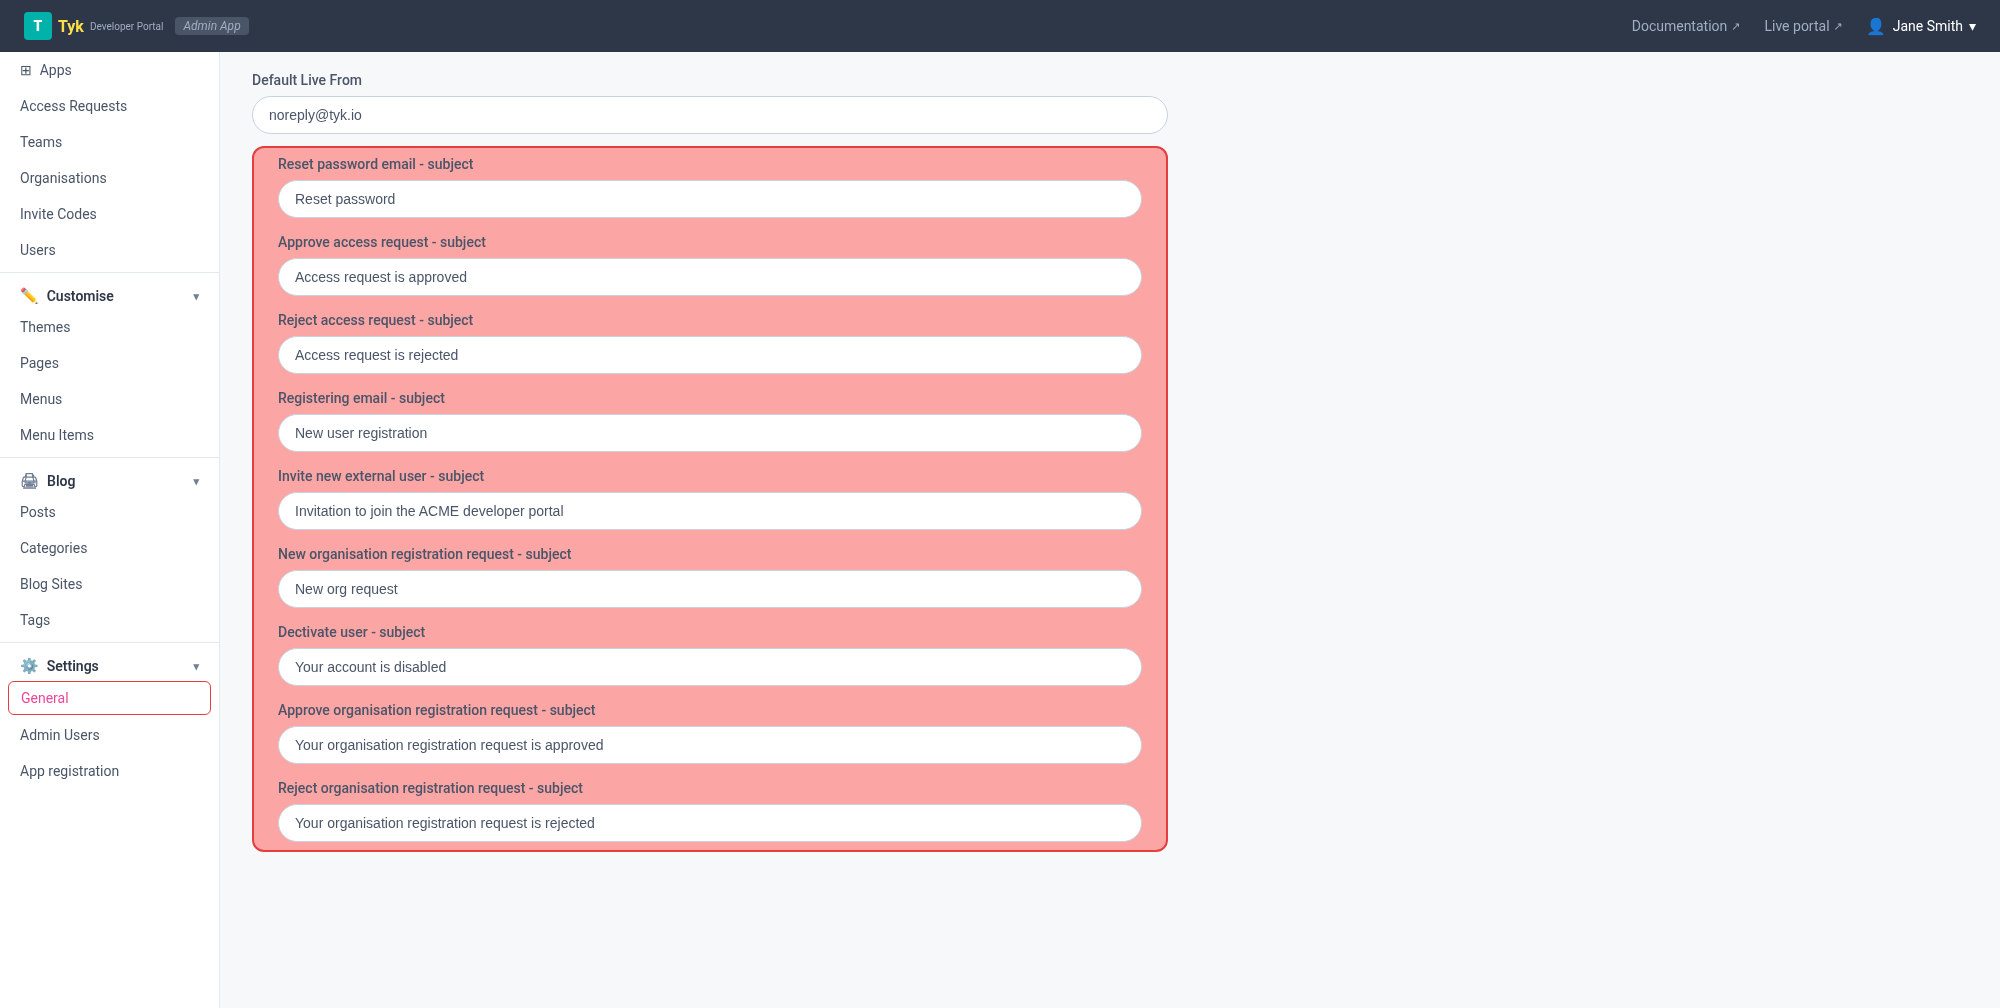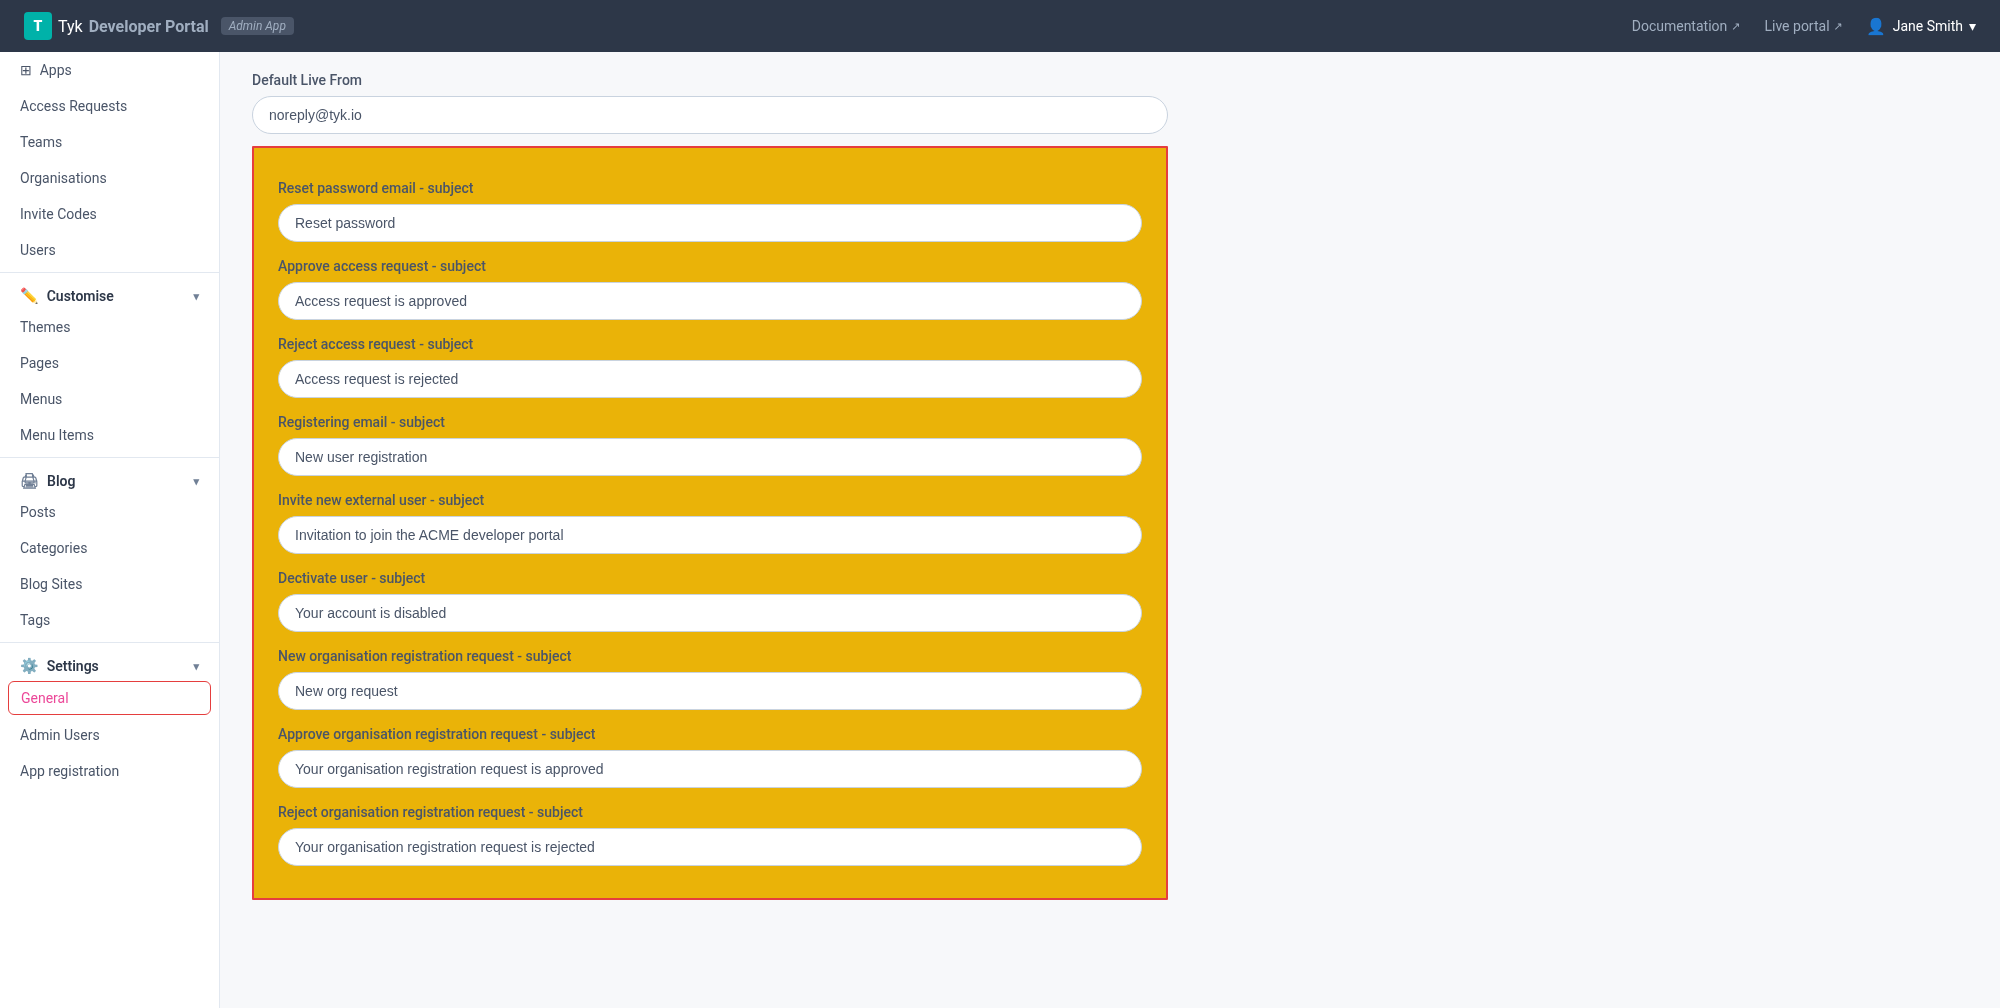--- a/index.html
+++ b/index.html
@@ -19,22 +19,22 @@
     .tyk-logo {
       display: flex; align-items: center; gap: 6px;
       font-weight: 700; font-size: 18px; color: white;
     }
     .tyk-logo .logo-icon {
       background: #00b2a9; border-radius: 4px;
       width: 28px; height: 28px;
       display: flex; align-items: center; justify-content: center;
       color: white; font-weight: 900; font-size: 14px;
     }
-    .tyk-logo .logo-text { color: #ffffff; font-size: 16px; font-weight: 400; }
-    .tyk-logo .dev-portal { color: #a0aec0; font-size: 16px; font-weight: 700; }
+    .tyk-logo .logo-text { color: #fde047; font-size: 16px; font-weight: 700; }
+    .tyk-logo .dev-portal { color: #a0aec0; font-size: 10px; font-weight: 400; }
     .admin-badge {
       background: #4a5568; color: #a0aec0; font-size: 12px;
       padding: 2px 8px; border-radius: 4px; font-style: italic;
     }
     .header-right { display: flex; align-items: center; gap: 24px; }
     .header-link {
       color: #a0aec0; font-size: 14px; display: flex; align-items: center; gap: 4px;
       cursor: pointer; text-decoration: none;
     }
     .ext-icon { font-size: 11px; }
@@ -75,22 +75,22 @@
       font-size: 14px; color: #4a5568; font-weight: 500; margin-bottom: 8px;
     }
     .field-input {
       width: 100%; padding: 10px 16px; border: 1.5px solid #c9d3df;
       border-radius: 50px; font-size: 14px; color: #4a5568; background: white;
       outline: none;
     }
 
     
     .red-bordered {
-      border: 2px solid #e53e3e; border-radius: 1px; padding: 32px 24px;
-      background: #eab308;
+      border: 2px solid #e53e3e; border-radius: 12px; padding: 8px 24px;
+      background: #fca5a5;
     }
     .form-field { margin-bottom: 16px; }
     .form-field:last-child { margin-bottom: 0; }
 
     
     .main::-webkit-scrollbar { width: 8px; }
     .main::-webkit-scrollbar-track { background: #f1f1f1; }
     .main::-webkit-scrollbar-thumb { background: #c1c1c1; border-radius: 4px; }
     .sidebar::-webkit-scrollbar { width: 6px; }
     .sidebar::-webkit-scrollbar-track { background: #f1f1f1; }
@@ -239,30 +239,30 @@
           <input class="field-input" type="text" value="New user registration" style="">
         </div>
 
         <div class="form-field">
           <div class="field-label">Invite new external user - subject</div>
           <input class="field-input" type="text" value="Invitation to join the ACME developer portal" style="">
         </div>
 
 
         <div class="form-field">
+          <div class="field-label">New organisation registration request - subject</div>
+          <input class="field-input" type="text" value="New org request" style="">
+        </div>
+
+        <div class="form-field">
           <div class="field-label">Dectivate user - subject</div>
           <input class="field-input" type="text" value="Your account is disabled" style="">
         </div>
 
         <div class="form-field">
-          <div class="field-label">New organisation registration request - subject</div>
-          <input class="field-input" type="text" value="New org request" style="">
-        </div>
-
-        <div class="form-field">
           <div class="field-label">Approve organisation registration request - subject</div>
           <input class="field-input" type="text" value="Your organisation registration request is approved" style="">
         </div>
 
         <div class="form-field">
           <div class="field-label">Reject organisation registration request - subject</div>
           <input class="field-input" type="text" value="Your organisation registration request is rejected" style="">
         </div>
 
       </div>

